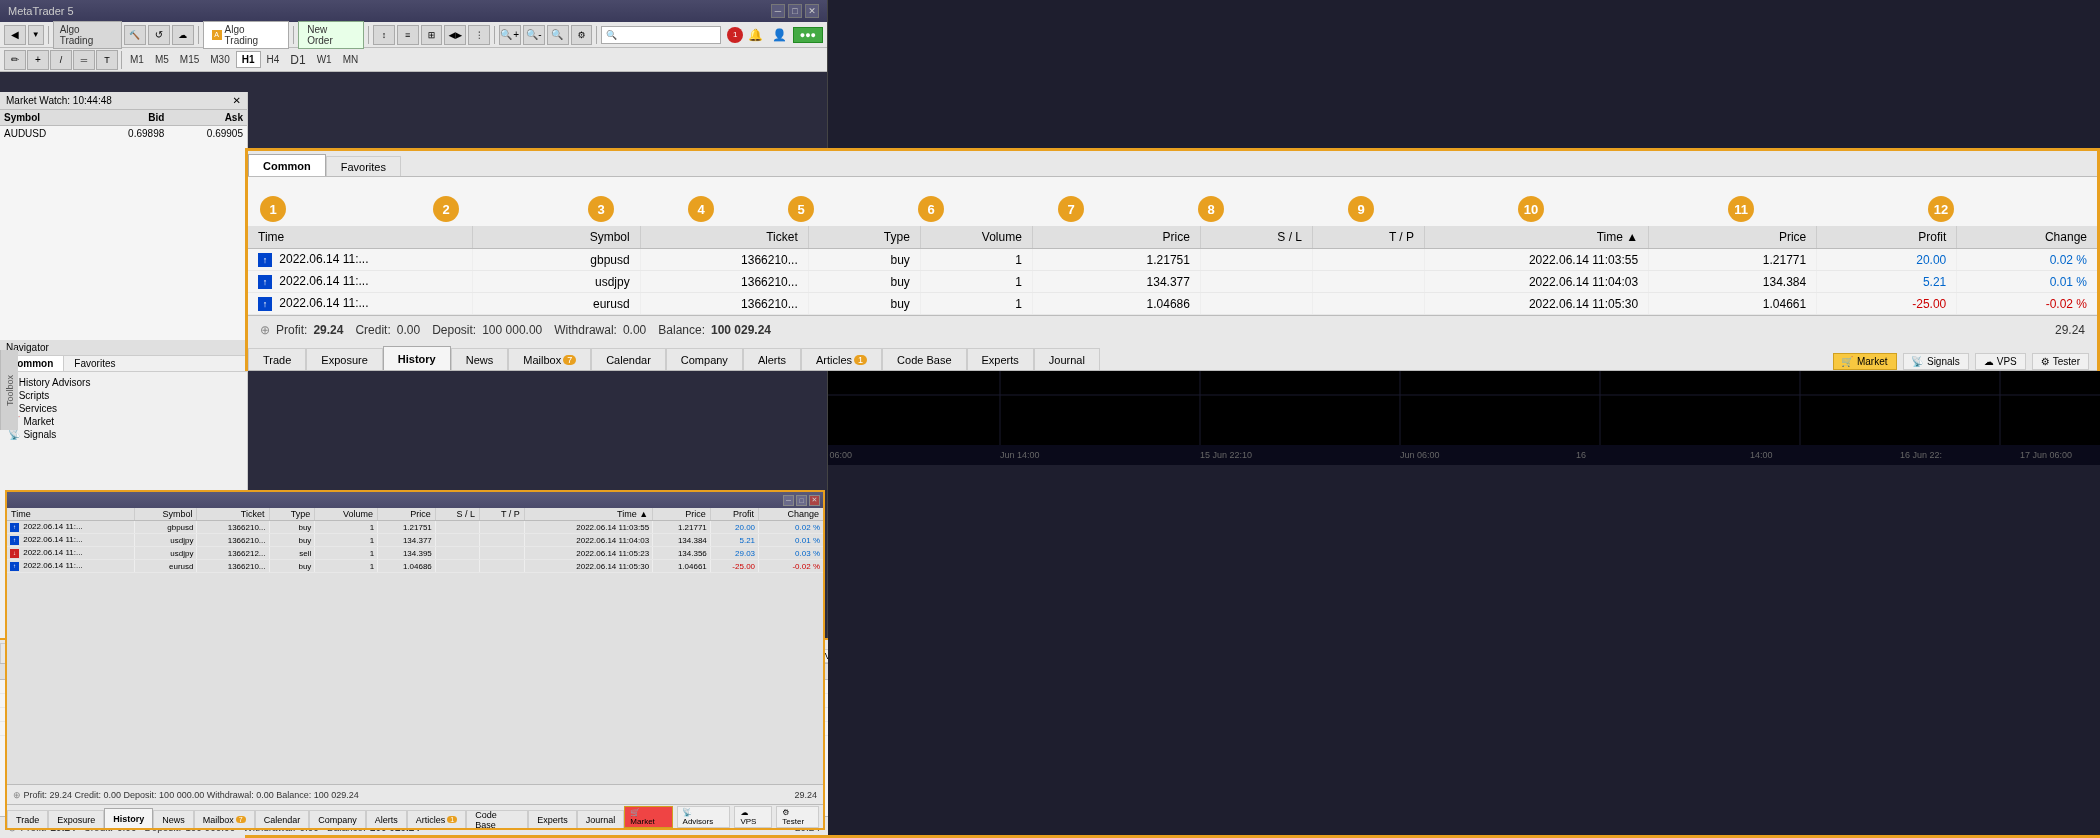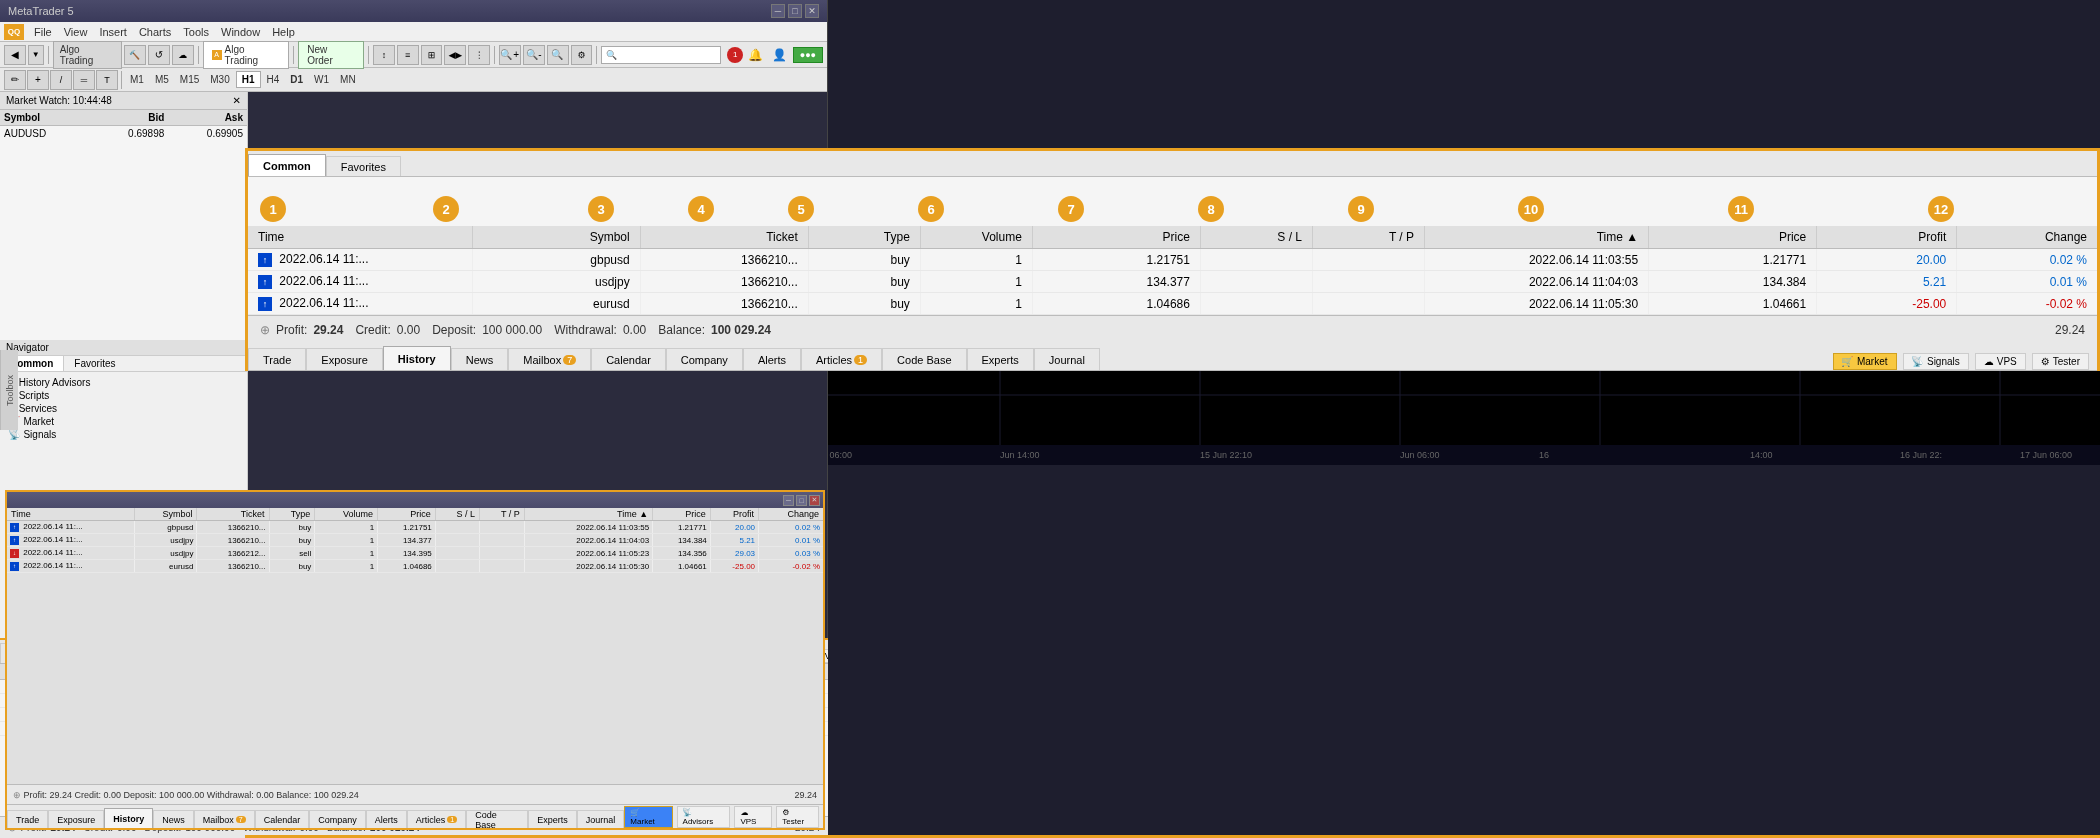--- a/index.html
+++ b/index.html
@@ -68,48 +68,38 @@
 
     <div style="position:absolute;bottom:0;left:0;right:0;height:20px;background:#0a0a1a;display:flex;align-items:center;color:#666;font-size:9px;padding:0 4px;gap:0;">
       <span style="position:absolute;left:30px;">Jun 2022</span>
       <span style="position:absolute;left:250px;">06:00</span>
       <span style="position:absolute;left:430px;">14 Jun</span>
       <span style="position:absolute;left:600px;">14 Jun 22</span>
       <span style="position:absolute;left:800px;">15 Jun 06:00</span>
       <span style="position:absolute;left:1000px;">Jun 14:00</span>
       <span style="position:absolute;left:1200px;">15 Jun 22:10</span>
       <span style="position:absolute;left:1400px;">Jun 06:00</span>
-      <span style="position:absolute;left:1539px;">16</span>
+      <span style="position:absolute;left:1576px;">16</span>
       <span style="position:absolute;left:1750px;">14:00</span>
       <span style="position:absolute;left:1900px;">16 Jun 22:</span>
       <span style="position:absolute;left:2020px;">17 Jun 06:00</span>
     </div>
   </div>
 
   <div style="position:absolute;top:0;left:0;width:828px;height:838px;background:#2b2b3d;border-right:1px solid #444;">
 
     <div style="height:22px;background:linear-gradient(to bottom,#4a4a6a,#3a3a5a);display:flex;align-items:center;justify-content:space-between;padding:0 8px;">
       <span style="color:#ccc;font-size:11px;">MetaTrader 5</span>
       <div style="display:flex;gap:3px;">
         <div style="width:14px;height:14px;background:#5a5a7a;border:1px solid #777;display:flex;align-items:center;justify-content:center;font-size:9px;color:#ccc;cursor:pointer;">─</div>
         <div style="width:14px;height:14px;background:#5a5a7a;border:1px solid #777;display:flex;align-items:center;justify-content:center;font-size:9px;color:#ccc;cursor:pointer;">□</div>
         <div style="width:14px;height:14px;background:#5a5a7a;border:1px solid #777;display:flex;align-items:center;justify-content:center;font-size:9px;color:#ccc;cursor:pointer;">✕</div>
       </div>
     </div>
 
-    <div style="height:20px;background:#f0f0f0;display:flex;align-items:center;padding:0 4px;gap:0;border-bottom:1px solid #bbb;">
-      <div style="width:20px;height:16px;background:#e8a020;display:flex;align-items:center;justify-content:center;margin-right:4px;font-size:8px;font-weight:bold;color:#fff;">QQ</div>
-      <div style="padding:2px 6px;font-size:11px;color:#333;cursor:pointer;">File</div>
-      <div style="padding:2px 6px;font-size:11px;color:#333;cursor:pointer;">View</div>
-      <div style="padding:2px 6px;font-size:11px;color:#333;cursor:pointer;">Insert</div>
-      <div style="padding:2px 6px;font-size:11px;color:#333;cursor:pointer;">Charts</div>
-      <div style="padding:2px 6px;font-size:11px;color:#333;cursor:pointer;">Tools</div>
-      <div style="padding:2px 6px;font-size:11px;color:#333;cursor:pointer;">Window</div>
-      <div style="padding:2px 6px;font-size:11px;color:#333;cursor:pointer;">Help</div>
-    </div>
 
     <div style="height:26px;background:#e8e8e8;display:flex;align-items:center;padding:0 4px;gap:2px;border-bottom:1px solid #bbb;">
       <div style="width:22px;height:20px;background:#d8d8d8;border:1px solid #aaa;display:flex;align-items:center;justify-content:center;font-size:10px;cursor:pointer;">◀</div>
       <div style="width:16px;height:20px;background:#d8d8d8;border:1px solid #aaa;display:flex;align-items:center;justify-content:center;font-size:8px;cursor:pointer;">▼</div>
       <div style="width:1px;height:18px;background:#aaa;margin:0 2px;"></div>
       <div style="padding:2px 6px;background:#d8d8d8;border:1px solid #aaa;font-size:10px;color:#333;cursor:pointer;">Algo Trading</div>
       <div style="width:22px;height:20px;background:#d8d8d8;border:1px solid #aaa;display:flex;align-items:center;justify-content:center;cursor:pointer;font-size:9px;">🔨</div>
       <div style="width:22px;height:20px;background:#d8d8d8;border:1px solid #aaa;display:flex;align-items:center;justify-content:center;cursor:pointer;font-size:10px;">↺</div>
       <div style="width:22px;height:20px;background:#d8d8d8;border:1px solid #aaa;display:flex;align-items:center;justify-content:center;cursor:pointer;font-size:9px;">☁</div>
       <div style="width:1px;height:18px;background:#aaa;margin:0 2px;"></div>
@@ -150,21 +140,21 @@
       <div style="width:22px;height:20px;background:#d8d8d8;border:1px solid #aaa;display:flex;align-items:center;justify-content:center;cursor:pointer;font-size:9px;">/</div>
       <div style="width:22px;height:20px;background:#d8d8d8;border:1px solid #aaa;display:flex;align-items:center;justify-content:center;cursor:pointer;font-size:9px;">═</div>
       <div style="width:22px;height:20px;background:#d8d8d8;border:1px solid #aaa;display:flex;align-items:center;justify-content:center;cursor:pointer;font-size:9px;">T</div>
       <div style="width:1px;height:18px;background:#aaa;margin:0 2px;"></div>
       <div style="padding:2px 5px;font-size:10px;color:#333;cursor:pointer;">M1</div>
       <div style="padding:2px 5px;font-size:10px;color:#333;cursor:pointer;">M5</div>
       <div style="padding:2px 5px;font-size:10px;color:#333;cursor:pointer;">M15</div>
       <div style="padding:2px 5px;font-size:10px;color:#333;cursor:pointer;">M30</div>
       <div style="padding:2px 5px;font-size:10px;font-weight:bold;background:#fff;border:1px solid #aaa;cursor:pointer;">H1</div>
       <div style="padding:2px 5px;font-size:10px;color:#333;cursor:pointer;">H4</div>
-      <div style="padding:2px 5px;font-size:10px;color:#333;cursor:pointer;font-weight:bold;">D1</div>
+      <div style="padding:2px 5px;font-size:12px;color:#333;cursor:pointer;">D1</div>
       <div style="padding:2px 5px;font-size:10px;color:#333;cursor:pointer;">W1</div>
       <div style="padding:2px 5px;font-size:10px;color:#333;cursor:pointer;">MN</div>
     </div>
 
     <div style="position:absolute;top:92px;left:0;width:248px;height:calc(838px - 92px - 200px);background:#f5f5f5;border-right:1px solid #ccc;overflow:hidden;">
       <div style="background:#e0e0e0;padding:3px 6px;font-size:10px;border-bottom:1px solid #bbb;display:flex;justify-content:space-between;">
         <span>Market Watch: 10:44:48</span>
         <span style="cursor:pointer;">✕</span>
       </div>
       <table style="width:100%;font-size:10px;border-collapse:collapse;">
@@ -636,21 +626,21 @@
       <div style="padding:2px 8px;font-size:9px;cursor:pointer;border:1px solid #ccc;border-bottom:none;height:18px;display:flex;align-items:center;">Mailbox<span style="background:#e8a020;color:#fff;border-radius:8px;padding:0 3px;font-size:7px;margin-left:2px;">7</span></div>
       <div style="padding:2px 8px;font-size:9px;cursor:pointer;border:1px solid #ccc;border-bottom:none;height:18px;display:flex;align-items:center;">Calendar</div>
       <div style="padding:2px 8px;font-size:9px;cursor:pointer;border:1px solid #ccc;border-bottom:none;height:18px;display:flex;align-items:center;">Company</div>
       <div style="padding:2px 8px;font-size:9px;cursor:pointer;border:1px solid #ccc;border-bottom:none;height:18px;display:flex;align-items:center;">Alerts</div>
       <div style="padding:2px 8px;font-size:9px;cursor:pointer;border:1px solid #ccc;border-bottom:none;height:18px;display:flex;align-items:center;">Articles<span style="background:#e8a020;color:#fff;border-radius:8px;padding:0 3px;font-size:7px;margin-left:2px;">1</span></div>
       <div style="padding:2px 8px;font-size:9px;cursor:pointer;border:1px solid #ccc;border-bottom:none;height:18px;display:flex;align-items:center;">Code Base</div>
       <div style="padding:2px 8px;font-size:9px;cursor:pointer;border:1px solid #ccc;border-bottom:none;height:18px;display:flex;align-items:center;">Experts</div>
       <div style="padding:2px 8px;font-size:9px;cursor:pointer;border:1px solid #ccc;border-bottom:none;height:18px;display:flex;align-items:center;">Journal</div>
 
       <div style="margin-left:auto;display:flex;align-items:center;gap:4px;padding-right:4px;">
-        <div style="display:flex;align-items:center;gap:2px;padding:1px 5px;background:#3b82f6;border:1px solid #d0a020;font-size:8px;cursor:pointer;">🛒 Market</div>
+        <div style="display:flex;align-items:center;gap:2px;padding:1px 5px;background:#ef4444;border:1px solid #d0a020;font-size:8px;cursor:pointer;">🛒 Market</div>
         <div style="display:flex;align-items:center;gap:2px;padding:1px 5px;background:#f0f0f0;border:1px solid #ccc;font-size:8px;cursor:pointer;">📡 Advisors</div>
         <div style="display:flex;align-items:center;gap:2px;padding:1px 5px;background:#f0f0f0;border:1px solid #ccc;font-size:8px;cursor:pointer;">☁ VPS</div>
         <div style="display:flex;align-items:center;gap:2px;padding:1px 5px;background:#f0f0f0;border:1px solid #ccc;font-size:8px;cursor:pointer;">⚙ Tester</div>
       </div>
     </div>
   </div>
 
 </div>
 
 </body></html>

